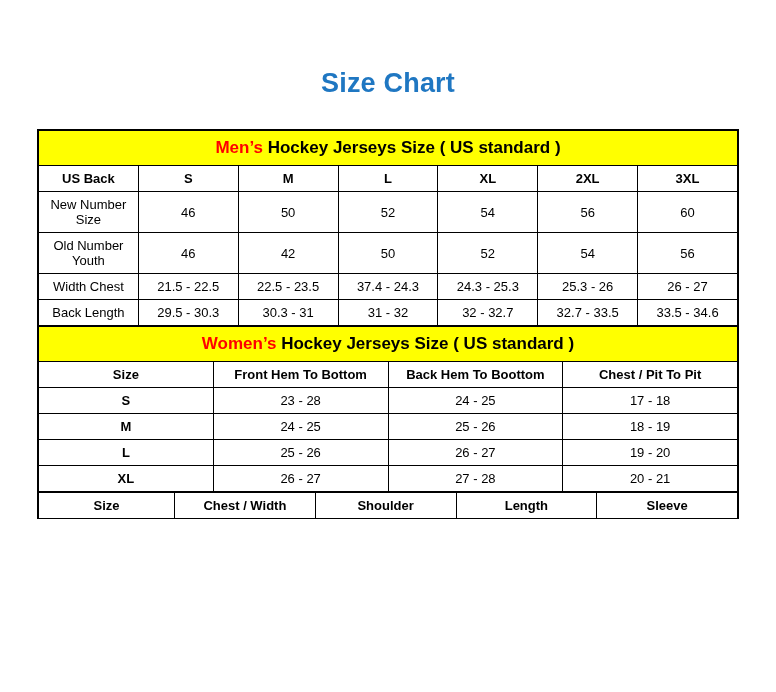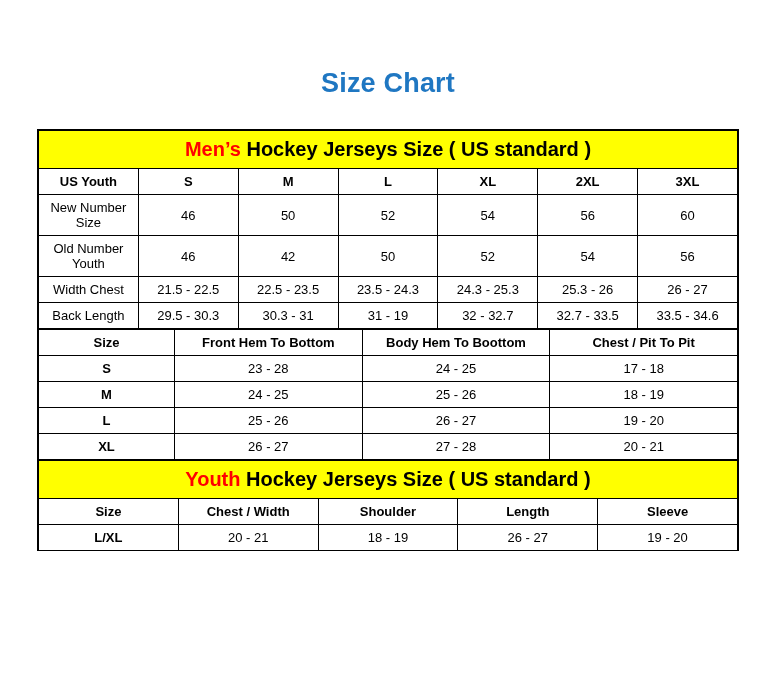--- a/index.html
+++ b/index.html
@@ -44,21 +44,21 @@
     border: 1px solid #000000;
     font-size: 13px;
     text-align: center;
     padding: 5px 2px;
     height: 20px;
     box-sizing: border-box;
   }
   .section-head {
     background: #FFFF00;
     font-weight: bold;
-    font-size: 20px;
+    font-size: 17px;
     padding: 7px 2px;
   }
   .section-head .accent {
     color: #FF0000;
   }
   .col-head {
     font-weight: bold;
   }
   .rowlabel {
     text-align: center;
@@ -75,21 +75,21 @@
   <h1 class="title">Size Chart</h1>
 
   <div class="chart-wrap">
 
     <table>
       <tbody>
           <tr>
         <td class="section-head" colspan="7"><span class="accent">Men’s</span><span> Hockey Jerseys Size ( US standard )</span></td>
       </tr>
       <tr>
-        <td class="col-head">US Youth</td>
+        <td class="col-head">US Back</td>
         <td class="col-head">S</td>
         <td class="col-head">M</td>
         <td class="col-head">L</td>
         <td class="col-head">XL</td>
         <td class="col-head">2XL</td>
         <td class="col-head">3XL</td>
       </tr>
       <tr>
         <td class="rowlabel">New Number Size</td>
         <td>46</td>
@@ -105,43 +105,46 @@
         <td>42</td>
         <td>50</td>
         <td>52</td>
         <td>54</td>
         <td>56</td>
       </tr>
       <tr>
         <td class="rowlabel">Width Chest</td>
         <td>21.5 - 22.5</td>
         <td>22.5 - 23.5</td>
-        <td>23.5 - 24.3</td>
+        <td>37.4 - 24.3</td>
         <td>24.3 - 25.3</td>
         <td>25.3 - 26</td>
         <td>26 - 27</td>
       </tr>
       <tr>
         <td class="rowlabel">Back Length</td>
         <td>29.5 - 30.3</td>
         <td>30.3 - 31</td>
-        <td>31 - 19</td>
+        <td>31 - 32</td>
         <td>32 - 32.7</td>
         <td>32.7 - 33.5</td>
         <td>33.5 - 34.6</td>
       </tr>
     </tbody>
       </table>
 
     <table>
       <tbody>
+          <tr>
+        <td class="section-head" colspan="4"><span class="accent">Women’s</span><span> Hockey Jerseys Size ( US standard )</span></td>
+      </tr>
       <tr>
         <td class="col-head" style="width:136px">Size</td>
         <td class="col-head">Front Hem To Bottom</td>
-        <td class="col-head">Body Hem To Boottom</td>
+        <td class="col-head">Back Hem To Boottom</td>
         <td class="col-head">Chest / Pit To Pit</td>
       </tr>
       <tr>
         <td class="bold-cell">S</td>
         <td>23 - 28</td>
         <td>24 - 25</td>
         <td>17 - 18</td>
       </tr>
       <tr>
         <td class="bold-cell">M</td>
@@ -159,34 +162,24 @@
         <td class="bold-cell">XL</td>
         <td>26 - 27</td>
         <td>27 - 28</td>
         <td>20 - 21</td>
       </tr>
     </tbody>
       </table>
 
     <table>
       <tbody>
-          <tr>
-        <td class="section-head" colspan="5"><span class="accent">Youth</span><span> Hockey Jerseys Size ( US standard )</span></td>
-      </tr>
       <tr>
         <td class="col-head" style="width:136px">Size</td>
         <td class="col-head">Chest / Width</td>
         <td class="col-head">Shoulder</td>
         <td class="col-head">Length</td>
         <td class="col-head">Sleeve</td>
-      </tr>
-      <tr>
-        <td class="bold-cell">L/XL</td>
-        <td>20 - 21</td>
-        <td>18 - 19</td>
-        <td>26 - 27</td>
-        <td>19 - 20</td>
       </tr>
     </tbody>
       </table>
 
   </div>
 </div>
 
 </body></html>

